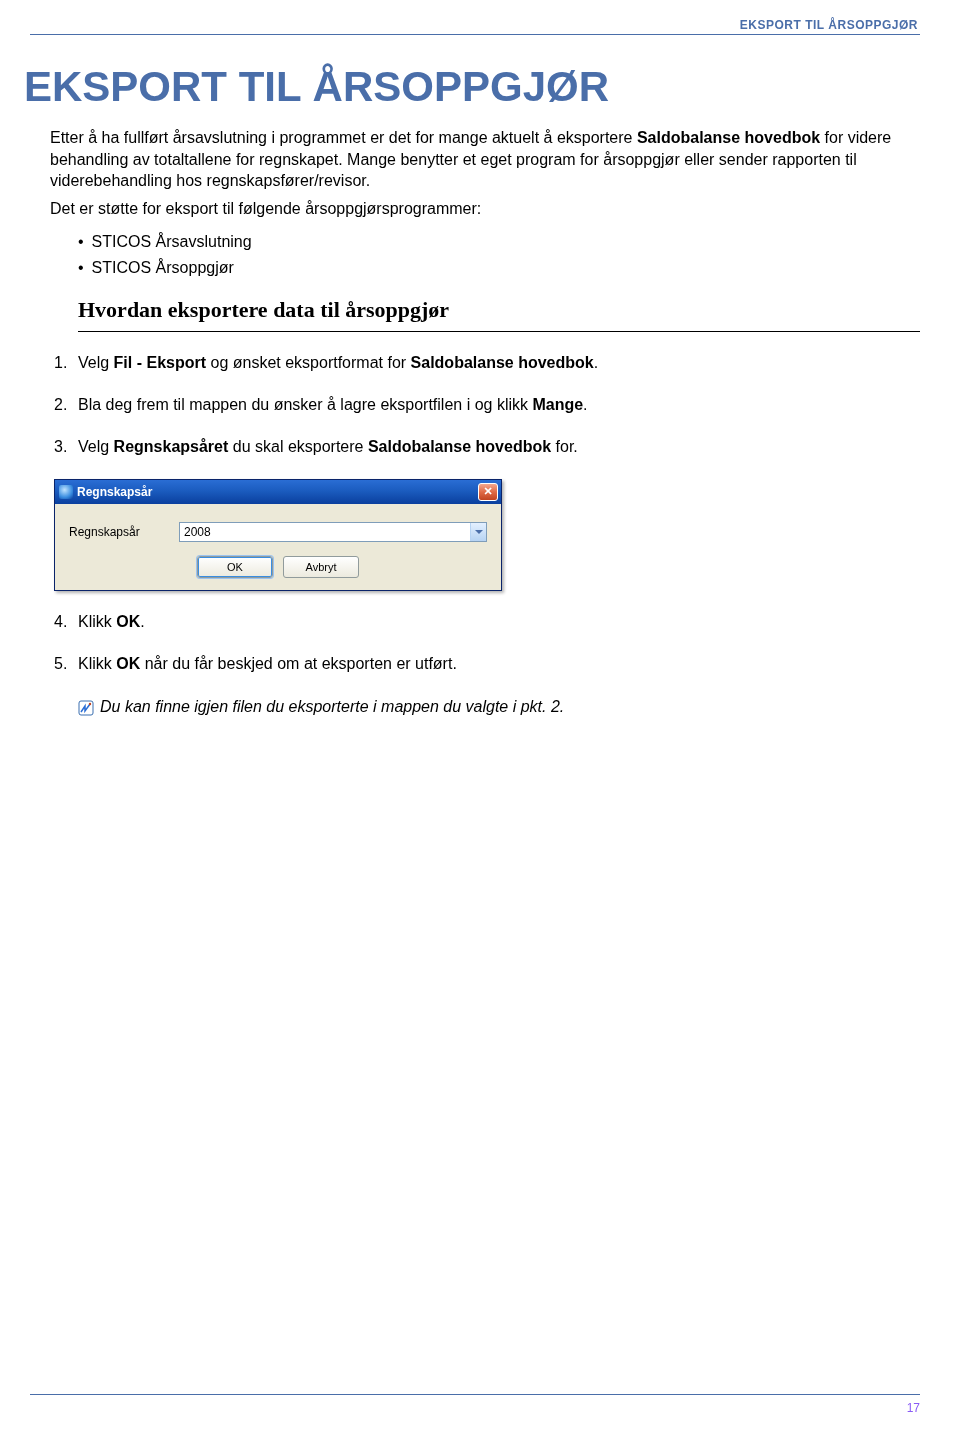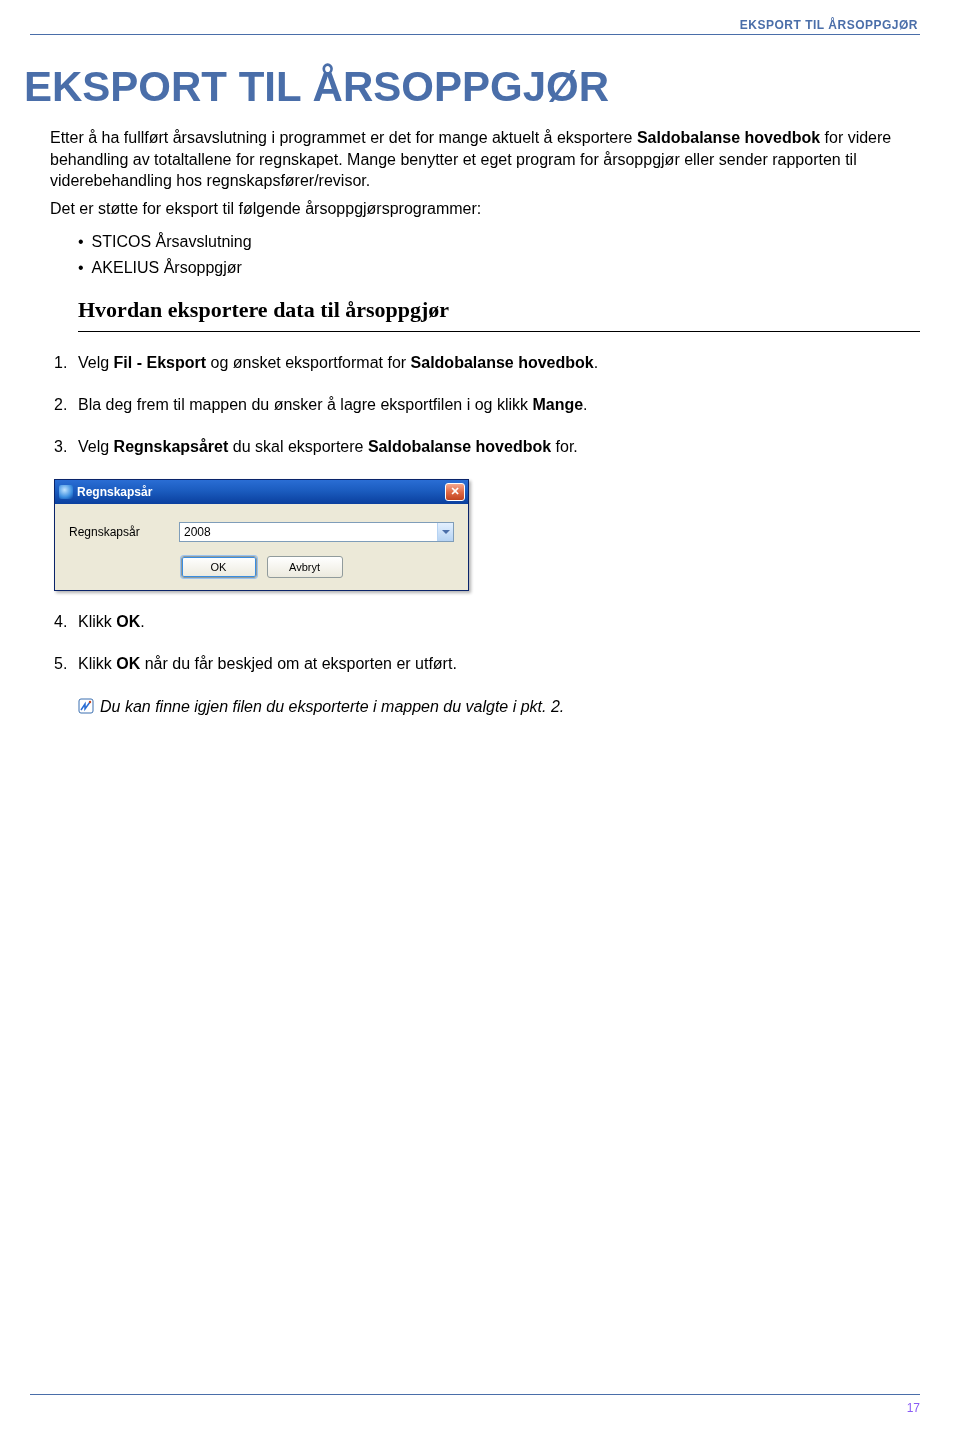--- a/index.html
+++ b/index.html
@@ -75,21 +75,21 @@
     content: counter(step) ".";
     position: absolute;
     left: 0;
   }
   .dialog-wrap {
     margin-left: 24px;
     margin-top: 4px;
     margin-bottom: 8px;
   }
   .dialog {
-    width: 415px;
+    width: 448px;
     border: 1px solid #0a246a;
     background: #ece9d8;
     font-family: Tahoma, Arial, sans-serif;
     box-shadow: 2px 2px 3px rgba(0,0,0,0.3);
   }
   .titlebar {
     display: flex;
     align-items: center;
     justify-content: space-between;
     height: 24px;
@@ -174,21 +174,21 @@
     border: 1px solid #919b9c;
     border-radius: 3px;
     cursor: pointer;
     padding: 0 8px;
   }
   .win-btn.default {
     box-shadow: inset 0 0 0 1px #3a8de0, 0 0 0 1px #9cc3ef;
   }
   .tip-row {
     display: flex;
-    align-items: flex-start;
+    align-items: center;
     gap: 6px;
     margin: 6px 0 4px 48px;
     font-size: 16px;
     font-style: italic;
     line-height: 1.4;
   }
   .tip-icon {
     width: 16px; height: 16px;
     flex-shrink: 0;
     margin-top: 2px;
@@ -217,21 +217,21 @@
 
 <h1>EKSPORT TIL ÅRSOPPGJØR</h1>
 
 <p class="body-text">
   <span>Etter å ha fullført årsavslutning i programmet er det for mange aktuelt å eksportere </span><b>Saldobalanse hovedbok</b><span> for videre behandling av totaltallene for regnskapet. Mange benytter et eget program for årsoppgjør eller sender rapporten til viderebehandling hos regnskapsfører/revisor.</span>
 </p>
 <p class="body-text">Det er støtte for eksport til følgende årsoppgjørsprogrammer:</p>
 
 <ul class="bullets">
   <li>STICOS Årsavslutning</li>
-  <li>AKELIUS Årsoppgjør</li>
+  <li>STICOS Årsoppgjør</li>
 </ul>
 
 <h2>Hvordan eksportere data til årsoppgjør</h2>
 
 <ol class="steps">
   <li>
     <span>Velg </span><b>Fil - Eksport</b><span> og ønsket eksportformat for </span><b>Saldobalanse hovedbok</b><span>.</span>
   </li>
   <li>
     <span>Bla deg frem til mappen du ønsker å lagre eksportfilen i og klikk </span><b>Mange</b><span>.</span>

